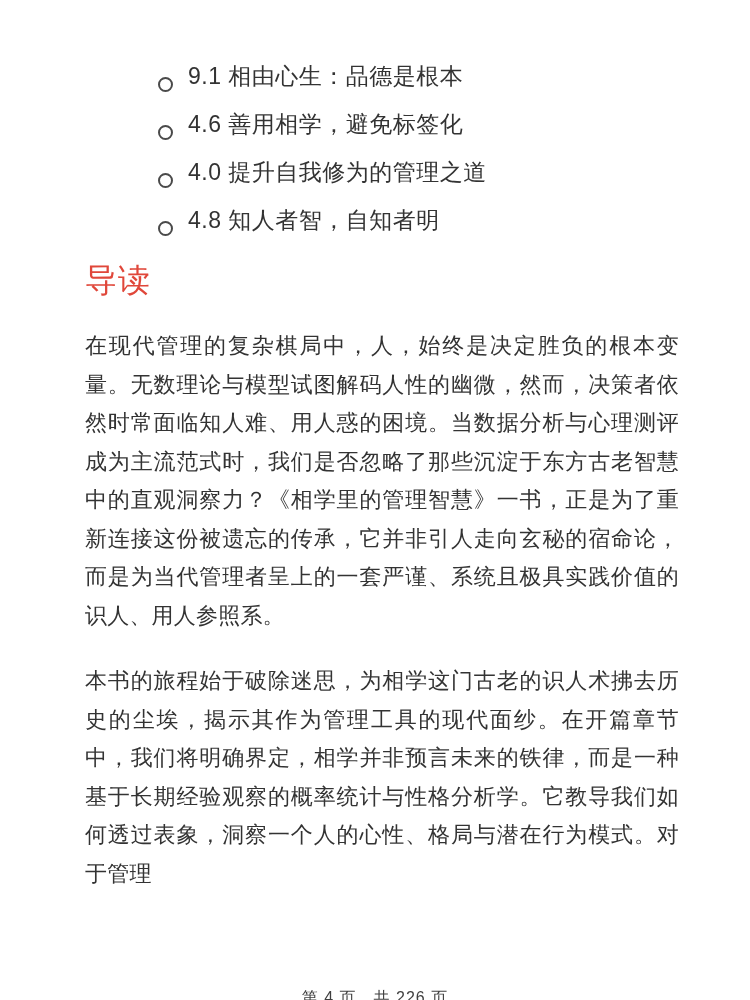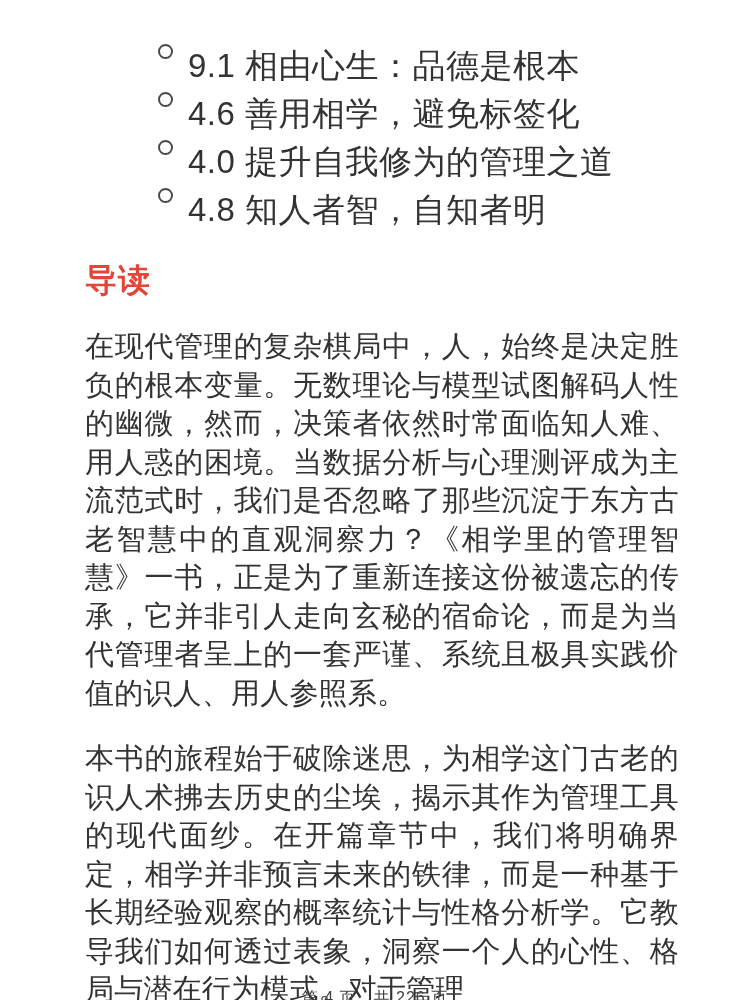--- a/index.html
+++ b/index.html
@@ -24,47 +24,47 @@
     color: #333333;
   }
   
   .toc-list {
     list-style: none;
     margin: 44px 0 0 0;
     padding: 0 0 0 73px;
   }
   .toc-item {
     display: flex;
-    align-items: flex-start;
+    align-items: flex-end;
     height: 48px;
-    font-size: 33px;
+    font-size: 23px;
     letter-spacing: 0.5px;
     white-space: nowrap;
   }
   .bullet {
     flex: 0 0 auto;
     width: 11px;
     height: 11px;
     border: 2px solid #4a4a4a;
     border-radius: 50%;
     margin-right: 15px;
     box-sizing: content-box;
   }
   
   .section-heading {
     margin: 24px 0 0 0;
     font-size: 32px;
     line-height: 40px;
-    font-weight: 700;
+    font-weight: 400;
     letter-spacing: 1px;
   }
   
   .body-para {
     margin: 27px 0 0 0;
-    font-size: 29px;
+    font-size: 22px;
     line-height: 38.5px;
     text-align: justify;
     letter-spacing: 0.2px;
     color: #333333;
   }
   
   .page-footer {
     position: absolute;
     left: 0;
     right: 0;

